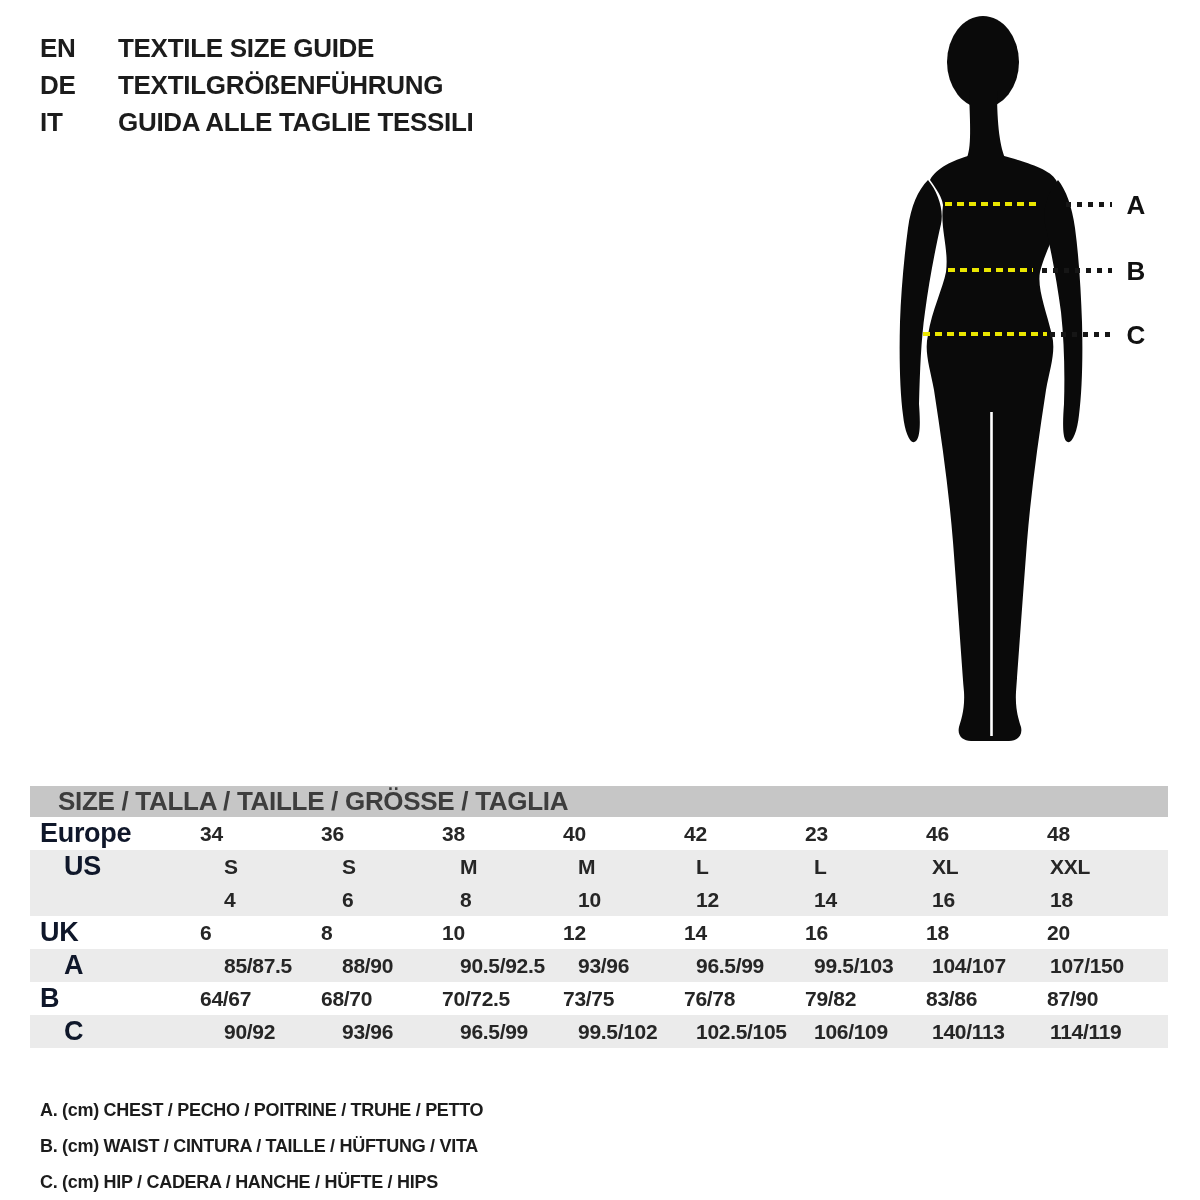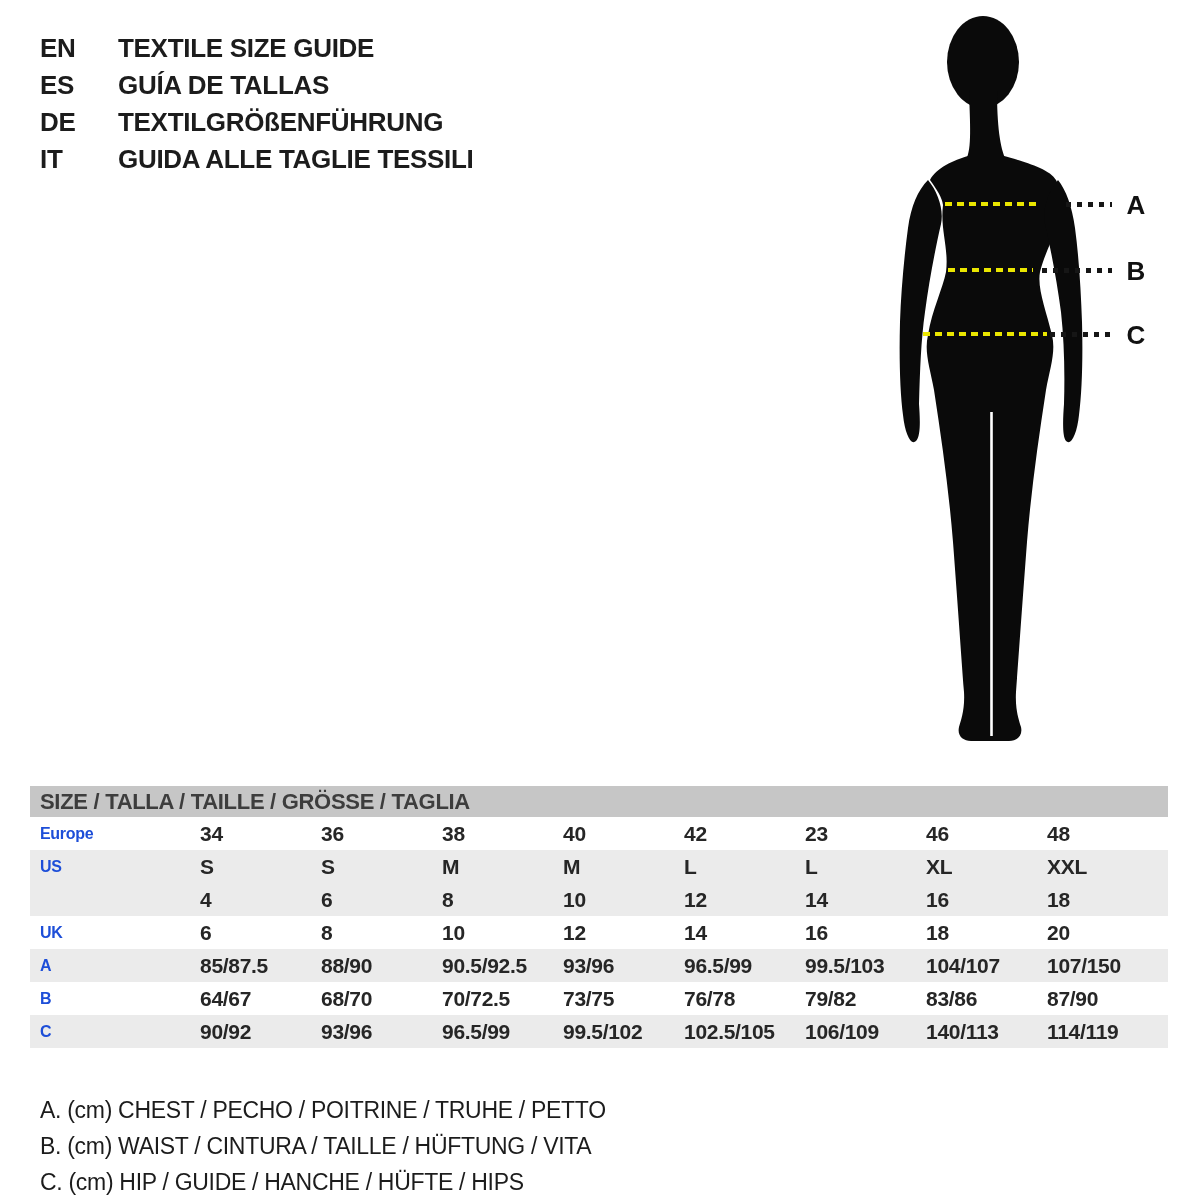--- a/index.html
+++ b/index.html
@@ -20,46 +20,42 @@
   .dot-black{position:absolute;height:5px;
     background:repeating-linear-gradient(90deg,#161616 0 5px,transparent 5px 11px);}
   .marker-label{position:absolute;width:28px;text-align:center;
     font-size:26px;font-weight:bold;color:#111;}
   
   .section-title{position:absolute;left:40px;top:741px;font-size:23px;font-weight:bold;
     letter-spacing:-0.3px;white-space:nowrap;}
   
   .size-table{position:absolute;left:30px;top:786px;width:1138px;}
   .thead{height:31px;background:#c6c6c6;display:flex;align-items:center;
-    padding-left:10px;box-sizing:border-box;font-size:22px;font-weight:bold;color:#3d3d3d;
+    padding-left:28px;box-sizing:border-box;font-size:26px;font-weight:bold;color:#3d3d3d;
     letter-spacing:-0.3px;}
   .trow{height:33px;display:flex;align-items:center;box-sizing:border-box;}
-  .trow.shaded{background:#ebebeb;}
+  .trow.shaded{background:#ebebeb;padding-left:24px;}
   .tlabel{width:170px;padding-left:10px;box-sizing:border-box;
-    font-size:16px;font-weight:bold;color:#1d4ed8;letter-spacing:-0.3px;}
+    font-size:27px;font-weight:bold;color:#0f172a;letter-spacing:-0.3px;}
   .tcell{flex:1;font-size:21px;font-weight:bold;color:#262626;
     letter-spacing:-0.3px;}
   
   .legend{position:absolute;left:40px;top:1092px;}
   .legend-line{height:36px;display:flex;align-items:center;
-    font-size:23px;font-weight:normal;letter-spacing:-0.3px;white-space:nowrap;}
+    font-size:18px;font-weight:bold;letter-spacing:-0.3px;white-space:nowrap;}
 </style>
 </head>
 <body>
 
 <div class="page">
 
   <div class="lang-list">
     <div class="lang-row">
       <span class="lang-code">EN</span>
       <span class="lang-label">TEXTILE SIZE GUIDE</span>
-    </div>
-    <div class="lang-row">
-      <span class="lang-code">ES</span>
-      <span class="lang-label">GUÍA DE TALLAS</span>
     </div>
     <div class="lang-row">
       <span class="lang-code">DE</span>
       <span class="lang-label">TEXTILGRÖßENFÜHRUNG</span>
     </div>
     <div class="lang-row">
       <span class="lang-code">IT</span>
       <span class="lang-label">GUIDA ALLE TAGLIE TESSILI</span>
     </div>
   </div>
@@ -214,16 +210,16 @@
       <div class="tcell">102.5/105</div>
       <div class="tcell">106/109</div>
       <div class="tcell">140/113</div>
       <div class="tcell">114/119</div>
     </div>
   </div>
 
   <div class="legend">
     <div class="legend-line">A. (cm) CHEST / PECHO / POITRINE / TRUHE / PETTO</div>
     <div class="legend-line">B. (cm) WAIST / CINTURA / TAILLE / HÜFTUNG / VITA</div>
-    <div class="legend-line">C. (cm) HIP / GUIDE / HANCHE / HÜFTE / HIPS</div>
+    <div class="legend-line">C. (cm) HIP / CADERA / HANCHE / HÜFTE / HIPS</div>
   </div>
 
 </div>
 
 </body></html>

